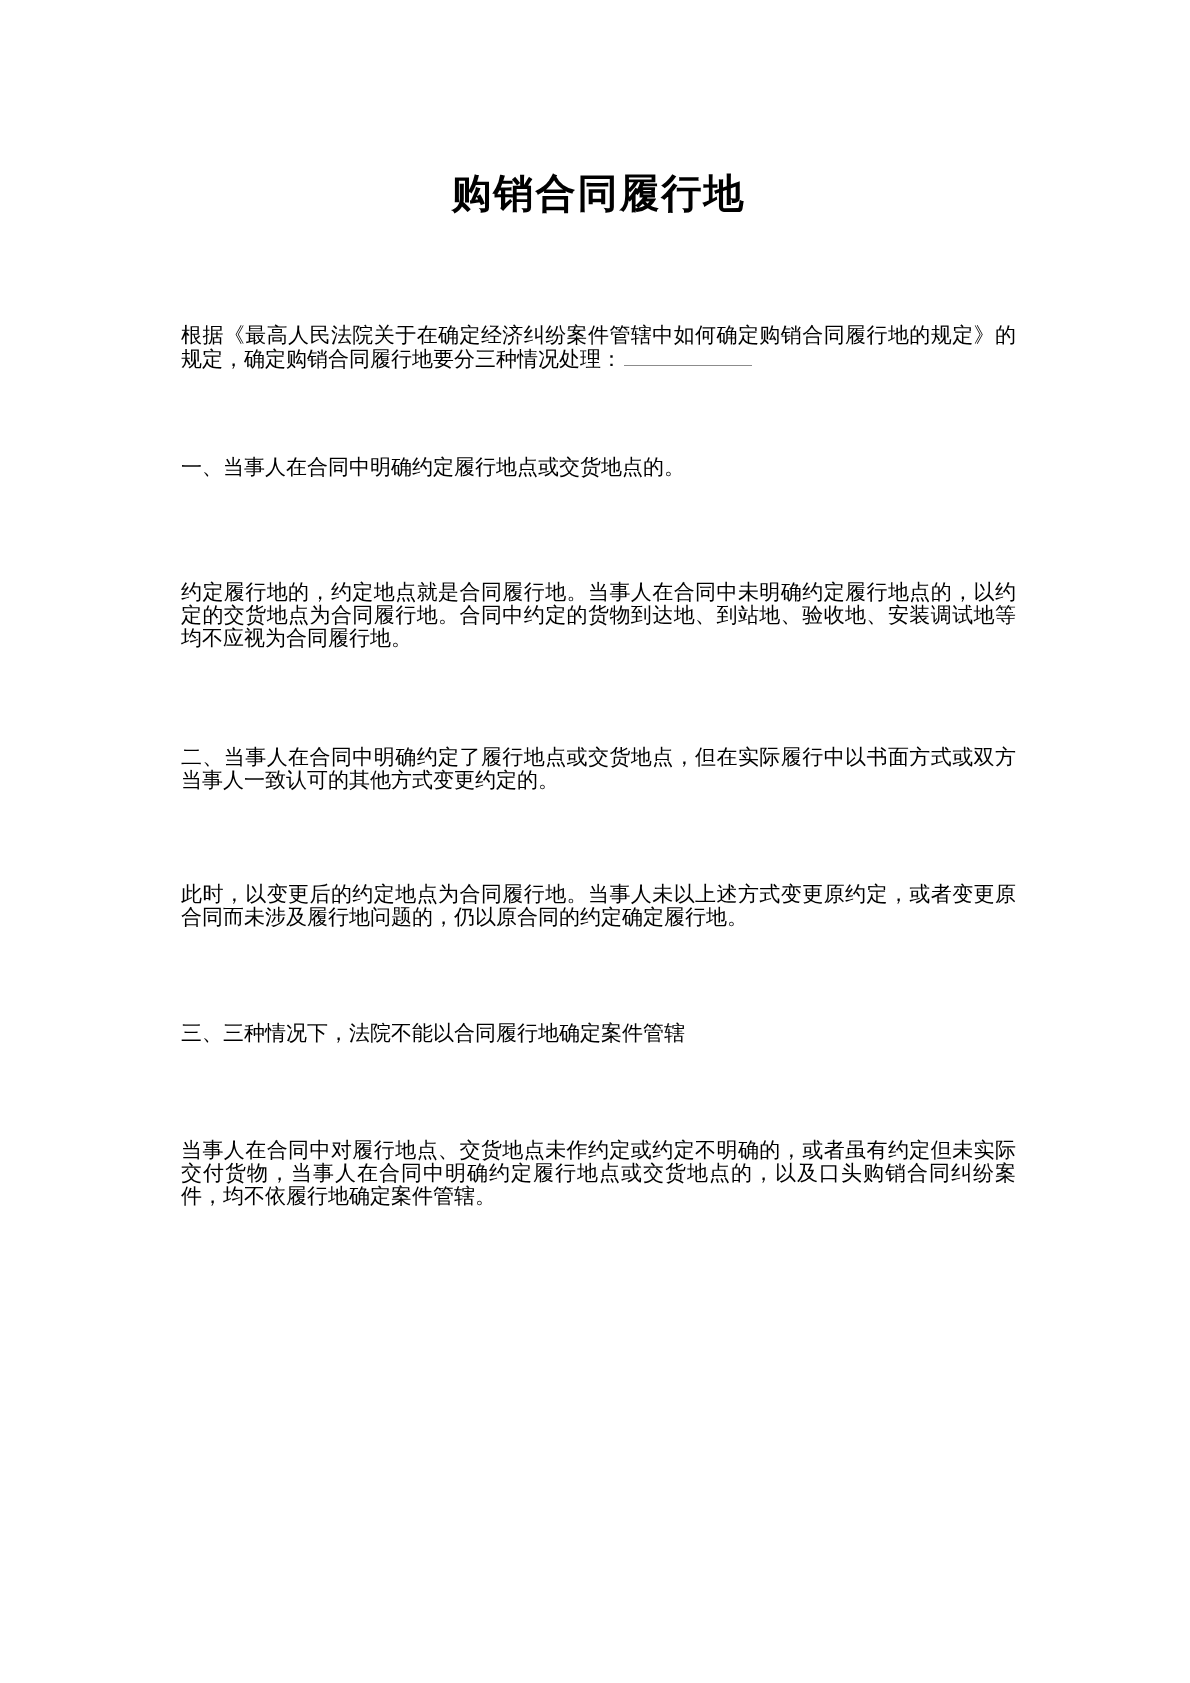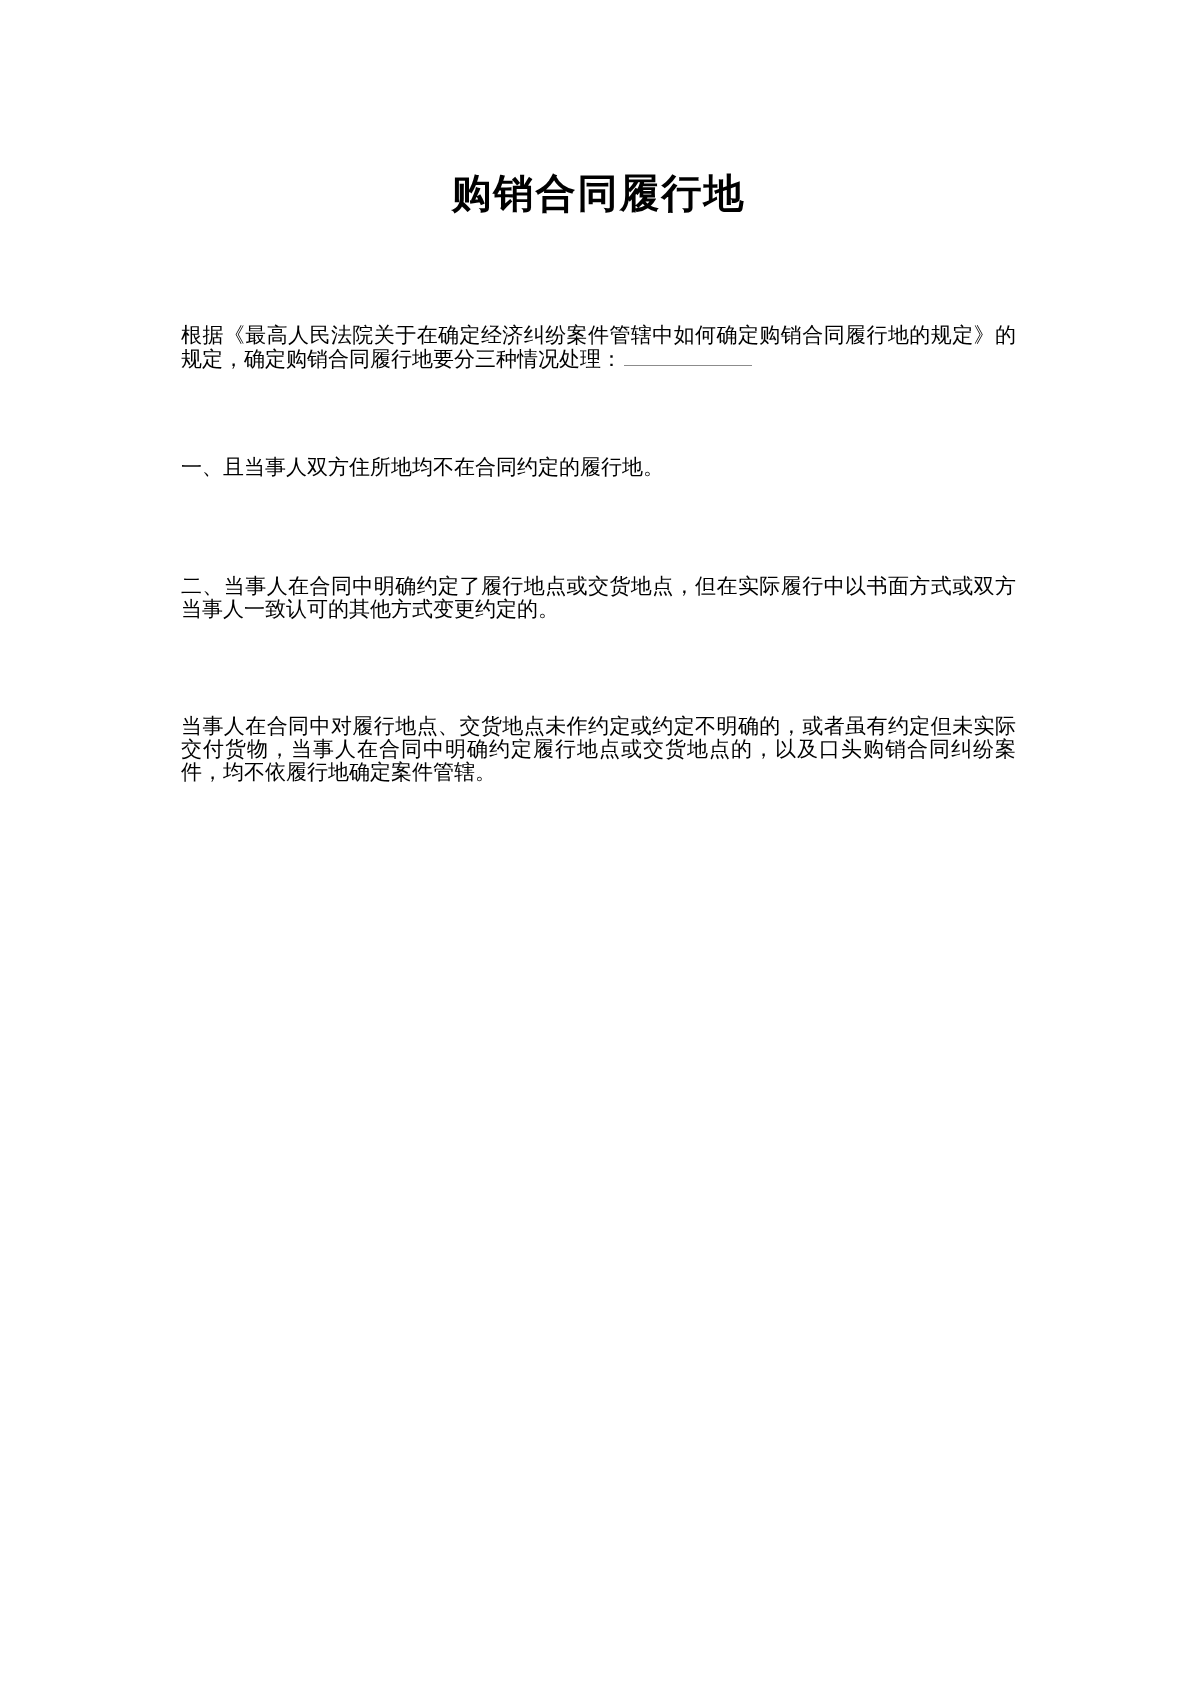--- a/index.html
+++ b/index.html
@@ -58,23 +58,26 @@
 </head>
 <body>
 
 <div class="page">
   <div class="content">
 
     <h1 class="doc-title">购销合同履行地</h1>
 
     <p class="para mt-intro"><span>根据《最高人民法院关于在确定经济纠纷案件管辖中如何确定购销合同履行地的规定》的规定，确定购销合同履行地要分三种情况处理：</span><span class="blank-underline"></span></p>
 
-    <p class="para mt-h1">一、且当事人双方住所地均不在合同约定的履行地。</p>
+    <p class="para mt-h1">一、当事人在合同中明确约定履行地点或交货地点的。</p>
 
+    <p class="para mt-p1">约定履行地的，约定地点就是合同履行地。当事人在合同中未明确约定履行地点的，以约定的交货地点为合同履行地。合同中约定的货物到达地、到站地、验收地、安装调试地等均不应视为合同履行地。</p>
 
     <p class="para mt-h2">二、当事人在合同中明确约定了履行地点或交货地点，但在实际履行中以书面方式或双方当事人一致认可的其他方式变更约定的。</p>
 
+    <p class="para mt-p2">此时，以变更后的约定地点为合同履行地。当事人未以上述方式变更原约定，或者变更原合同而未涉及履行地问题的，仍以原合同的约定确定履行地。</p>
 
+    <p class="para mt-h3">三、三种情况下，法院不能以合同履行地确定案件管辖</p>
 
     <p class="para mt-p3">当事人在合同中对履行地点、交货地点未作约定或约定不明确的，或者虽有约定但未实际交付货物，当事人在合同中明确约定履行地点或交货地点的，以及口头购销合同纠纷案件，均不依履行地确定案件管辖。</p>
 
   </div>
 </div>
 
 </body></html>

